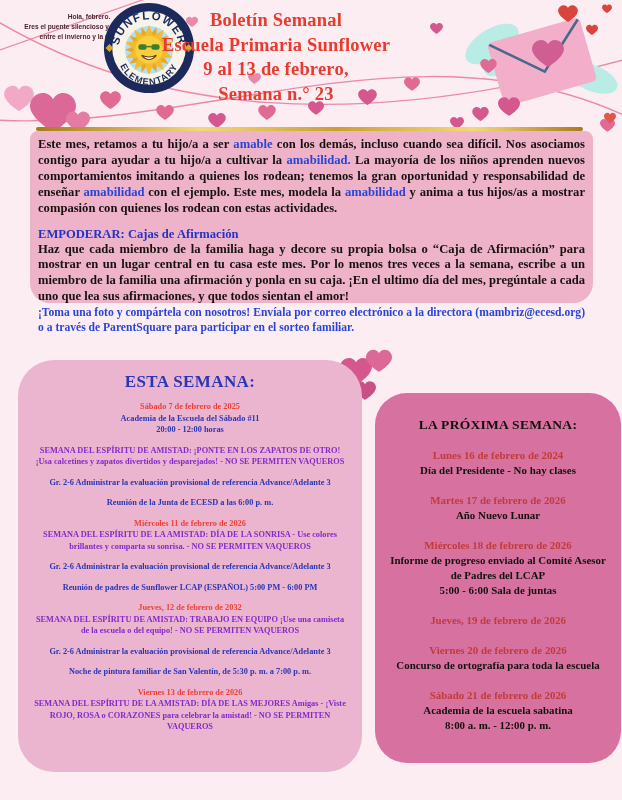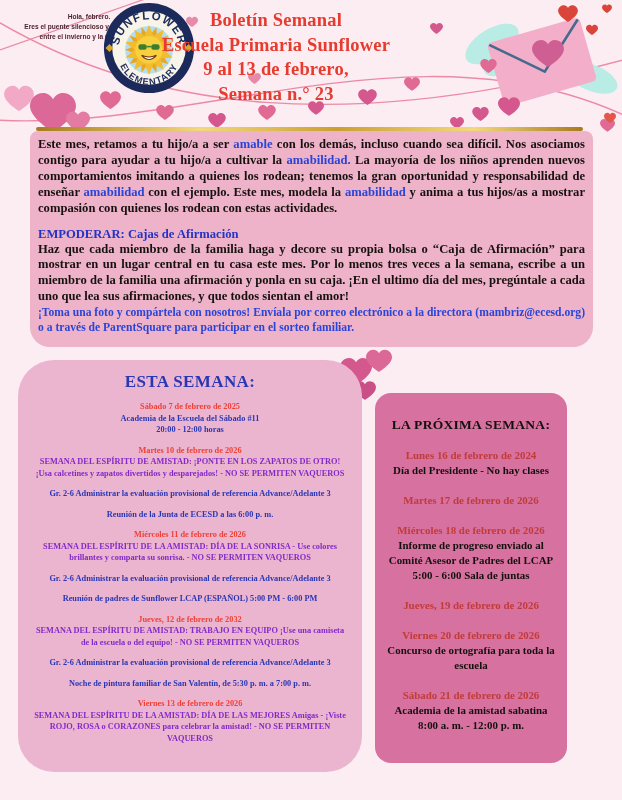--- a/index.html
+++ b/index.html
@@ -26,21 +26,21 @@
     font-size:18.5px; line-height:24.5px; letter-spacing:.2px;
   }
   .gold-bar {
     position:absolute; left:36px; top:127px; width:547px; height:4px;
     background:linear-gradient(90deg,#a87a1d,#f3d97c 30%,#caa032 55%,#f3d97c 80%,#a87a1d);
     border-radius:2px;
   }
 
   
   .intro-box {
-    position:absolute; left:30px; top:131px; width:563px; height:216px;
+    position:absolute; left:30px; top:131px; width:563px; height:172px;
     background:#eeb2c9; border-radius:8px 8px 20px 20px;
     padding:6px 8px 0 8px;
   }
   .body-text {
     font-size:12.6px; line-height:15.9px; font-weight:bold; color:#17120f;
     text-align:justify;
   }
   .kw { color:#2945d8; }
   .empower-heading {
     margin-top:9px; font-size:12.6px; font-weight:bold; color:#2433c4; line-height:16px;
@@ -53,22 +53,22 @@
   
   .panel-left {
     position:absolute; left:18px; top:360px; width:344px; height:412px;
     background:#ecb5cf; border-radius:36px; padding:10px 14px 0 14px;
   }
   .panel-left .panel-title {
     text-align:center; color:#2936b5; font-weight:bold; font-size:17px;
     letter-spacing:.4px; margin-top:2px;
   }
   .panel-right {
-    position:absolute; left:375px; top:393px; width:192px; height:370px;
-    background:#d7719f; border-radius:16px; padding:24px 12px 0 12px;
+    position:absolute; left:375px; top:393px; width:246px; height:370px;
+    background:#d7719f; border-radius:32px; padding:24px 12px 0 12px;
   }
   .panel-right .panel-title {
     text-align:center; color:#14100e; font-weight:bold; font-size:13.5px;
     letter-spacing:.3px;
   }
   .event-list-left .event-group { margin:9px 0; text-align:center; }
   .event-list-left .line { font-size:8.3px; line-height:11.5px; font-weight:bold; }
   .event-list-right .event-group { margin:15px 0; text-align:center; }
   .event-list-right .line { font-size:10.9px; line-height:15px; font-weight:bold; }
   .c-red    { color:#ef4136; }
@@ -213,21 +213,20 @@
 
   <div class="panel-left">
     <div class="panel-title">ESTA SEMANA:</div>
     <div class="event-list-left">
         <div class="event-group">
           <div class="line c-red">Sábado 7 de febrero de 2025</div>
           <div class="line c-blue">Academia de la Escuela del Sábado #11</div>
           <div class="line c-blue">20:00 - 12:00 horas</div>
         </div>
         <div class="event-group">
-          <div class="line c-red">Martes 10 de febrero de 2026</div>
           <div class="line c-purple">SEMANA DEL ESPÍRITU DE AMISTAD: ¡PONTE EN LOS ZAPATOS DE OTRO! ¡Usa calcetines y zapatos divertidos y desparejados! - NO SE PERMITEN VAQUEROS</div>
         </div>
         <div class="event-group">
           <div class="line c-blue">Gr. 2-6 Administrar la evaluación provisional de referencia Advance/Adelante 3</div>
         </div>
         <div class="event-group">
           <div class="line c-blue">Reunión de la Junta de ECESD a las 6:00 p. m.</div>
         </div>
         <div class="event-group">
           <div class="line c-red">Miércoles 11 de febrero de 2026</div>
@@ -258,34 +257,35 @@
 
   <div class="panel-right">
     <div class="panel-title">LA PRÓXIMA SEMANA:</div>
     <div class="event-list-right">
         <div class="event-group">
           <div class="line c-red2">Lunes 16 de febrero de 2024</div>
           <div class="line c-black">Día del Presidente - No hay clases</div>
         </div>
         <div class="event-group">
           <div class="line c-red2">Martes 17 de febrero de 2026</div>
+          <div class="line c-black">Año Nuevo Lunar</div>
         </div>
         <div class="event-group">
           <div class="line c-red2">Miércoles 18 de febrero de 2026</div>
           <div class="line c-black">Informe de progreso enviado al Comité Asesor de Padres del LCAP</div>
           <div class="line c-black">5:00 - 6:00 Sala de juntas</div>
         </div>
         <div class="event-group">
           <div class="line c-red2">Jueves, 19 de febrero de 2026</div>
         </div>
         <div class="event-group">
           <div class="line c-red2">Viernes 20 de febrero de 2026</div>
           <div class="line c-black">Concurso de ortografía para toda la escuela</div>
         </div>
         <div class="event-group">
           <div class="line c-red2">Sábado 21 de febrero de 2026</div>
-          <div class="line c-black">Academia de la amistad sabatina</div>
+          <div class="line c-black">Academia de la escuela sabatina</div>
           <div class="line c-black">8:00 a. m. - 12:00 p. m.</div>
         </div>
       </div>
   </div>
 
 </div>
 
 </body></html>

